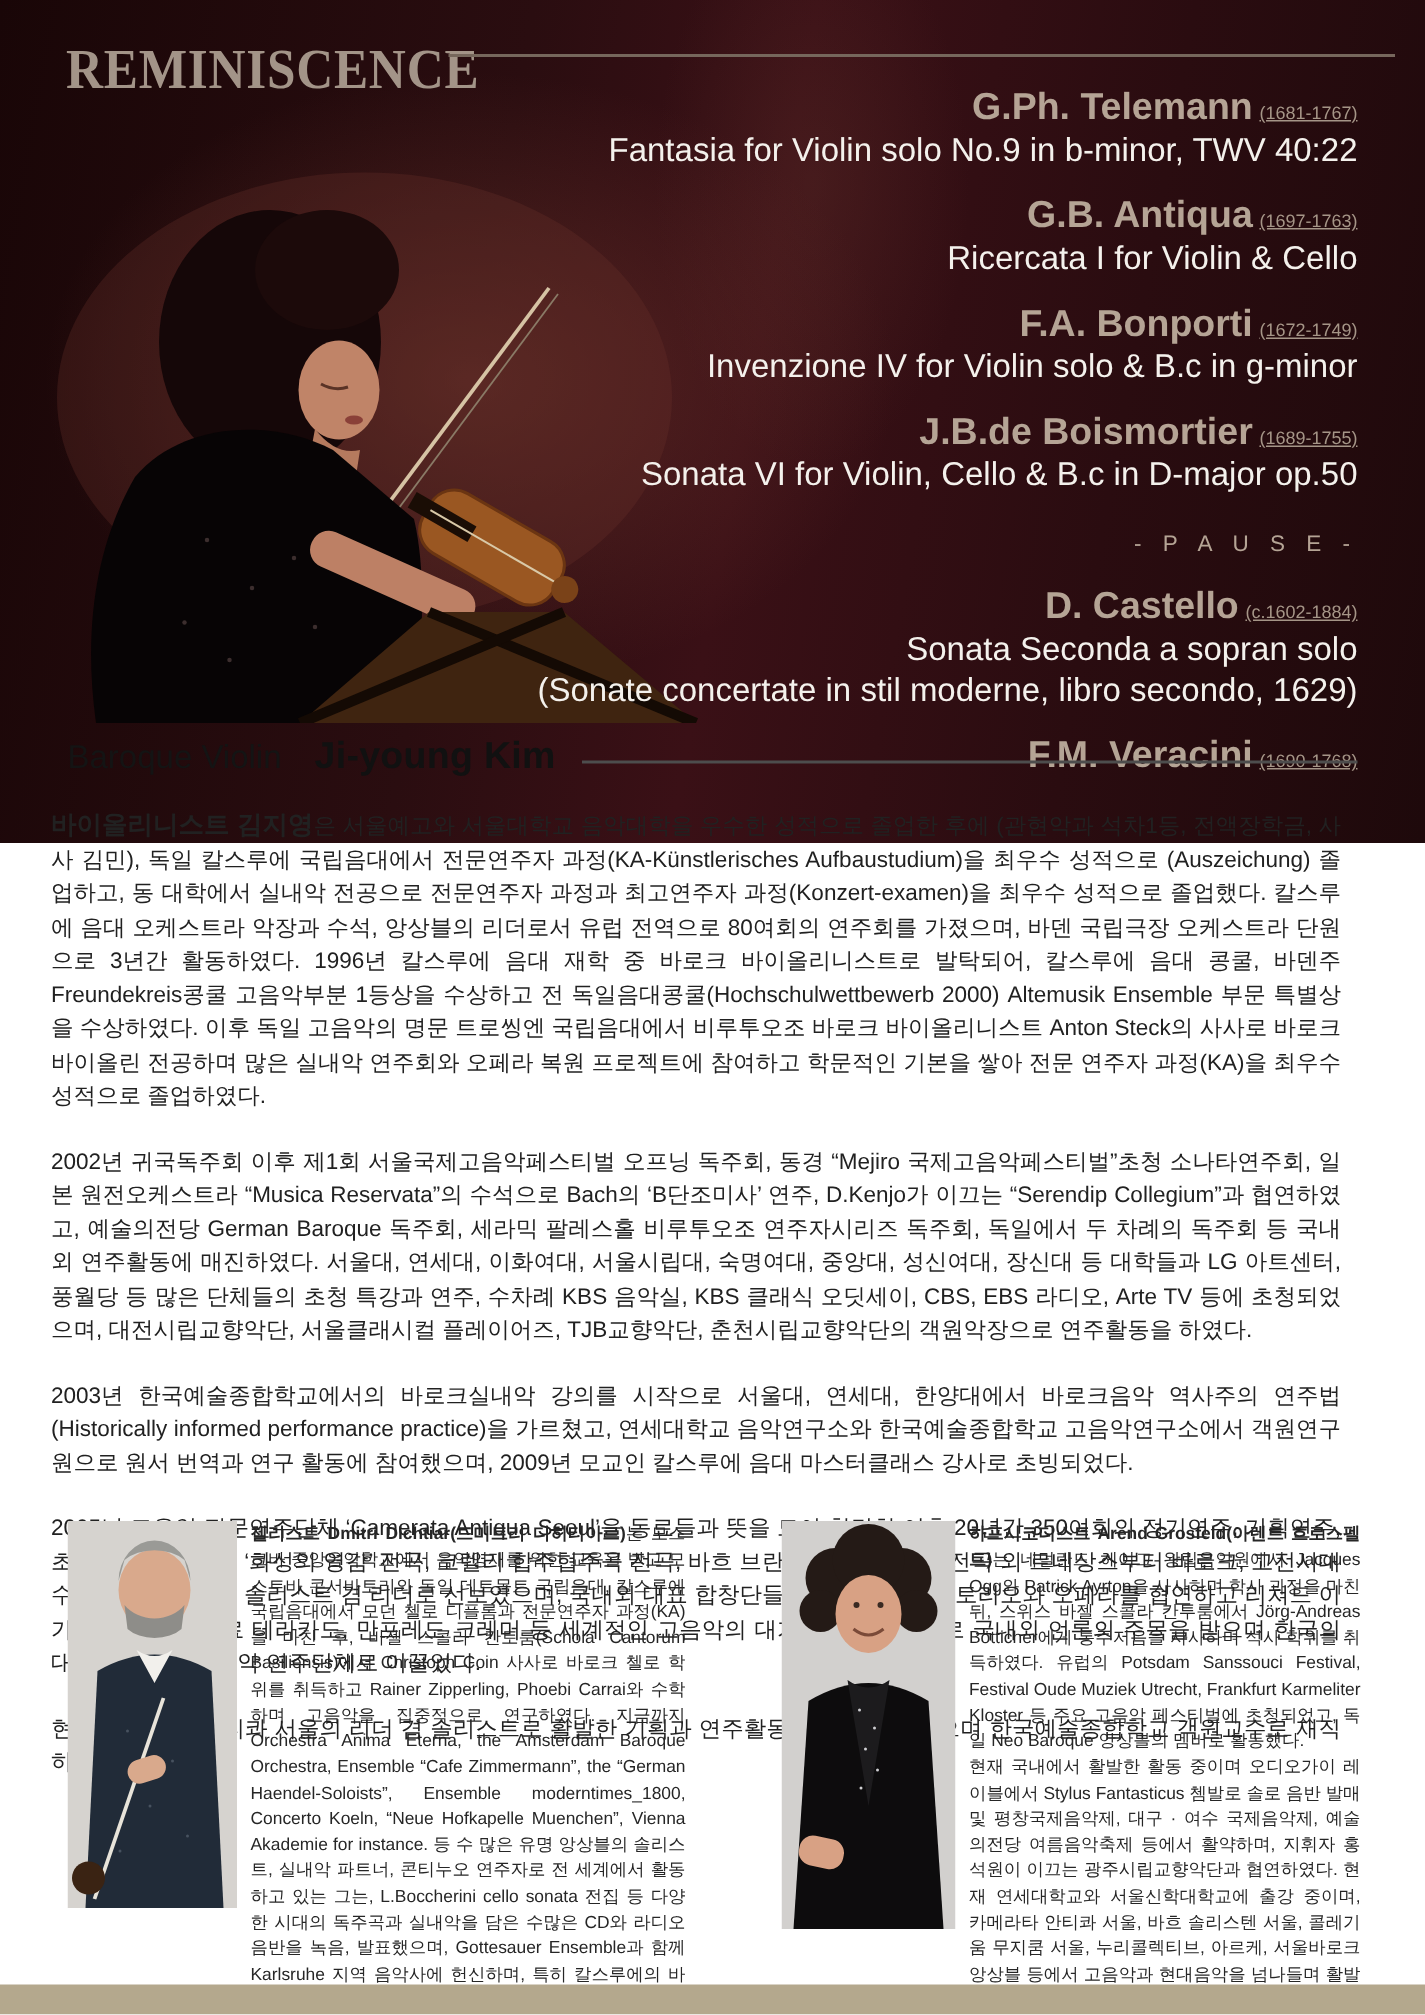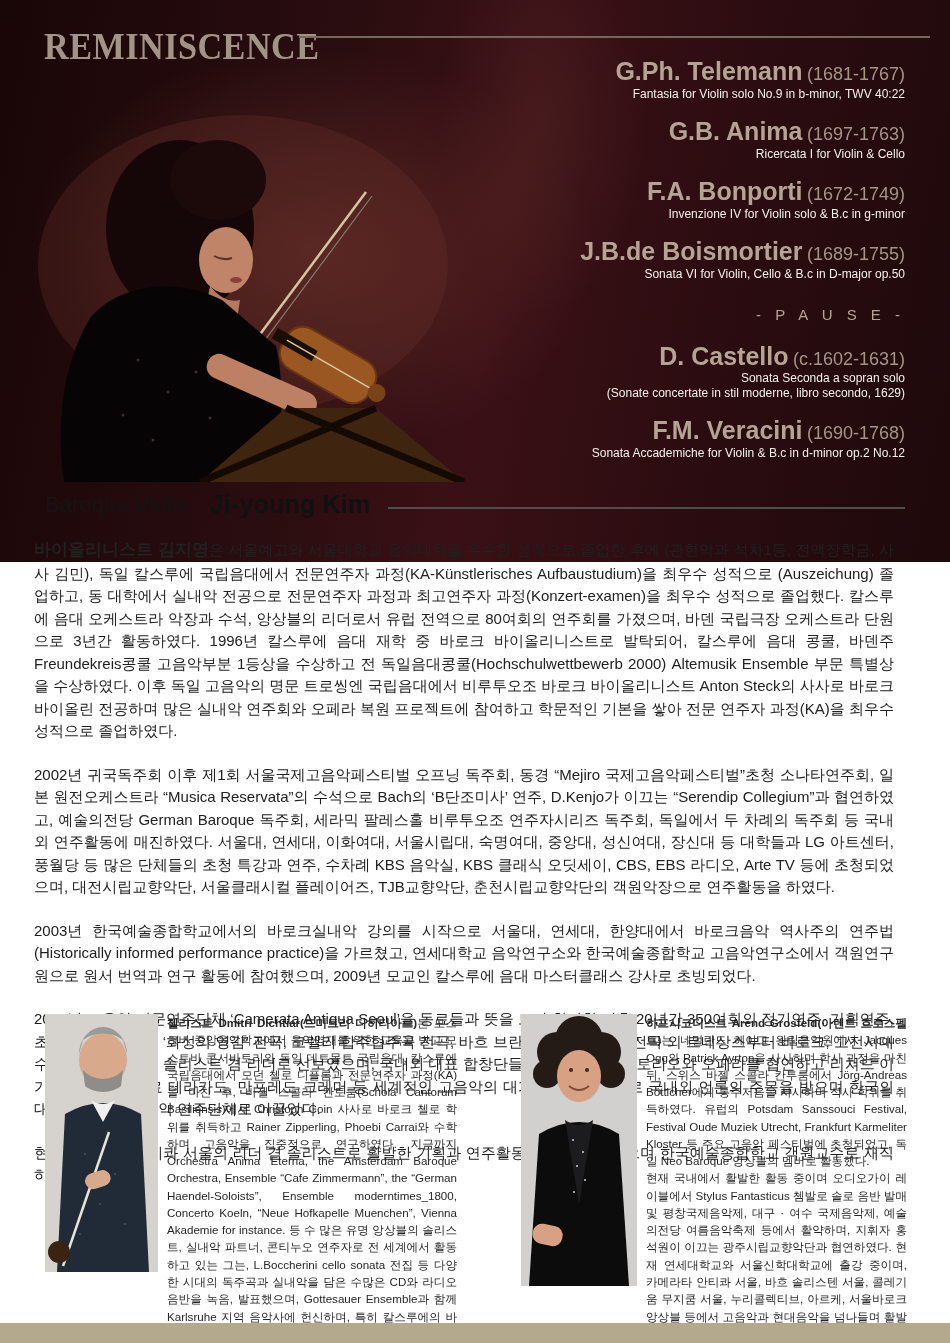--- a/index.html
+++ b/index.html
@@ -14,22 +14,22 @@
           linear-gradient(100deg,#190607 0%,#2a0d10 34%,#3a1016 52%,#2a0c10 76%,#1e090b 100%);}
   .hero-title{position:absolute;left:44px;top:24px;
         font-family:"Liberation Serif","DejaVu Serif",serif;font-weight:700;font-size:36px;
         letter-spacing:.5px;color:#a39488;transform:scale(.95,1.05);transform-origin:left top;}
   .hero-rule{position:absolute;left:299px;right:20px;top:36px;height:2px;background:#76675c;}
 
   .program{position:absolute;top:57px;right:45px;width:600px;display:flex;flex-direction:column;
            align-items:flex-end;gap:16px;text-align:right;}
   .entry{line-height:1.18;}
   .composer{font-size:25px;font-weight:700;color:#b5a495;}
-  .dates{font-size:18px;font-weight:400;color:#a59587;}
-  .piece{font-size:12px;color:#f4f1ec;line-height:1.22;text-align:right;}
+  .dates{font-size:12px;font-weight:400;color:#a59587;text-decoration:underline;}
+  .piece{font-size:22px;color:#f4f1ec;line-height:1.22;text-align:right;}
   .pause{color:#b5a495;font-size:15px;font-weight:400;letter-spacing:5px;margin:8px 0 3px;}
 
   .violinist{position:absolute;left:28px;top:110px;}
 
   
   .artist-head{position:absolute;left:45px;top:490px;width:860px;display:flex;align-items:center;}
   .role{font-size:22px;font-weight:400;color:#141414;}
   .name{font-size:25px;font-weight:700;color:#111;margin-left:22px;letter-spacing:.2px;}
   .head-rule{flex:1;height:2px;background:#4d4d4d;margin-left:18px;margin-top:7px;}
 
@@ -99,21 +99,21 @@
       <div class="entry">
         <div>
           <span class="composer">G.Ph. Telemann</span>
           <span class="dates">(1681-1767)</span>
         </div>
         <div class="piece">Fantasia for Violin solo No.9 in b-minor, TWV 40:22</div>
       </div>
 
       <div class="entry">
         <div>
-          <span class="composer">G.B. Anima</span>
+          <span class="composer">G.B. Antiqua</span>
           <span class="dates">(1697-1763)</span>
         </div>
         <div class="piece">Ricercata I for Violin &amp; Cello</div>
       </div>
 
       <div class="entry">
         <div>
           <span class="composer">F.A. Bonporti</span>
           <span class="dates">(1672-1749)</span>
         </div>
@@ -126,32 +126,31 @@
           <span class="dates">(1689-1755)</span>
         </div>
         <div class="piece">Sonata VI for Violin, Cello &amp; B.c in D-major op.50</div>
       </div>
 
       <div class="pause">- P A U S E -</div>
 
       <div class="entry">
         <div>
           <span class="composer">D. Castello</span>
-          <span class="dates">(c.1602-1631)</span>
+          <span class="dates">(c.1602-1884)</span>
         </div>
         <div class="piece">Sonata Seconda a sopran solo</div>
         <div class="piece">(Sonate concertate in stil moderne, libro secondo, 1629)</div>
       </div>
 
       <div class="entry">
         <div>
           <span class="composer">F.M. Veracini</span>
           <span class="dates">(1690-1768)</span>
         </div>
-        <div class="piece">Sonata Accademiche for Violin &amp; B.c in d-minor op.2 No.12</div>
       </div>
     </div>
   </section>
 
   <div class="artist-head">
     <span class="role">Baroque Violin</span>
     <span class="name">Ji-young Kim</span>
     <div class="head-rule"></div>
   </div>
 

